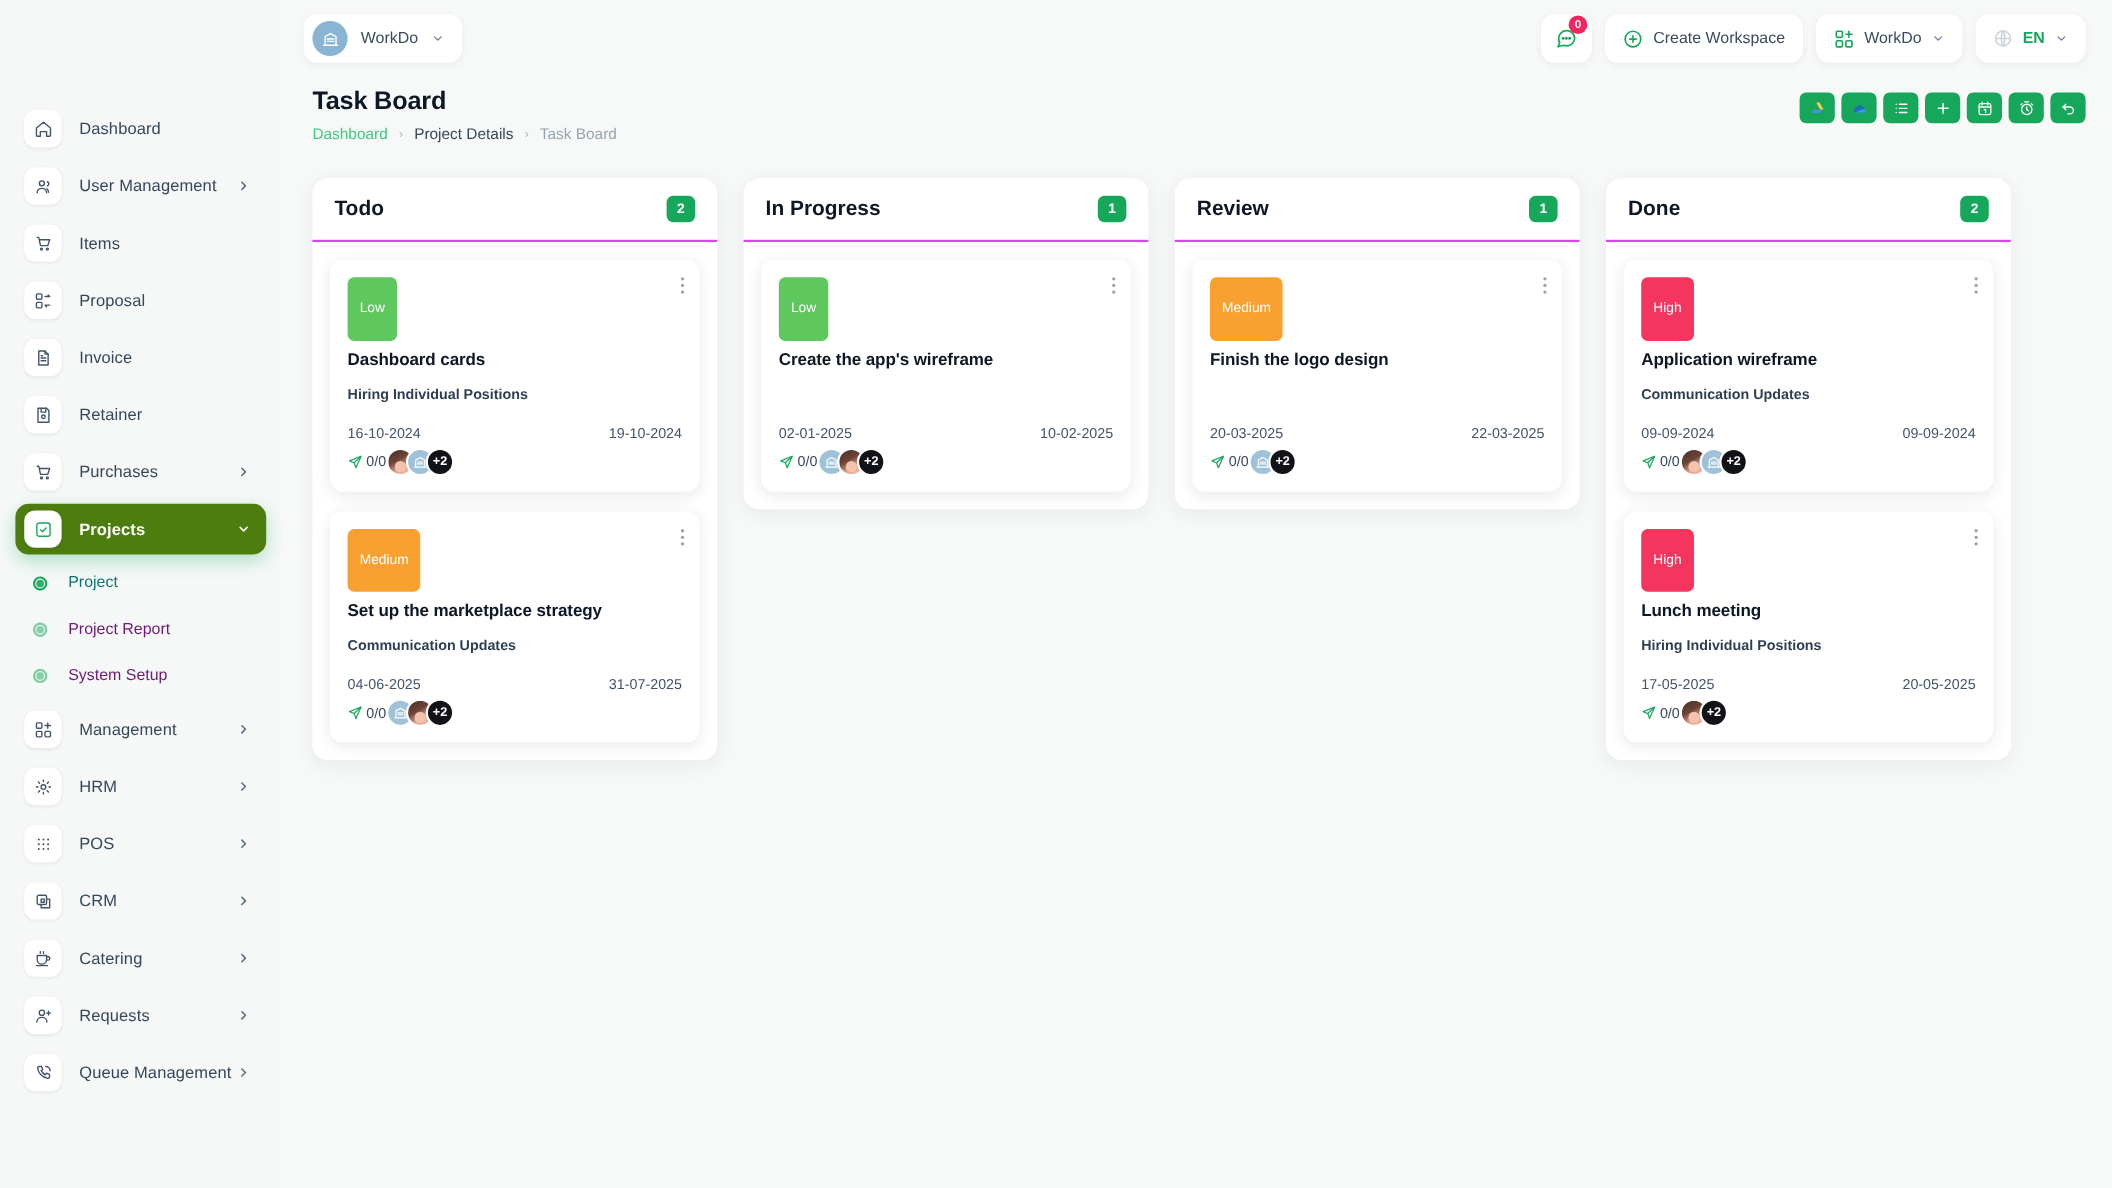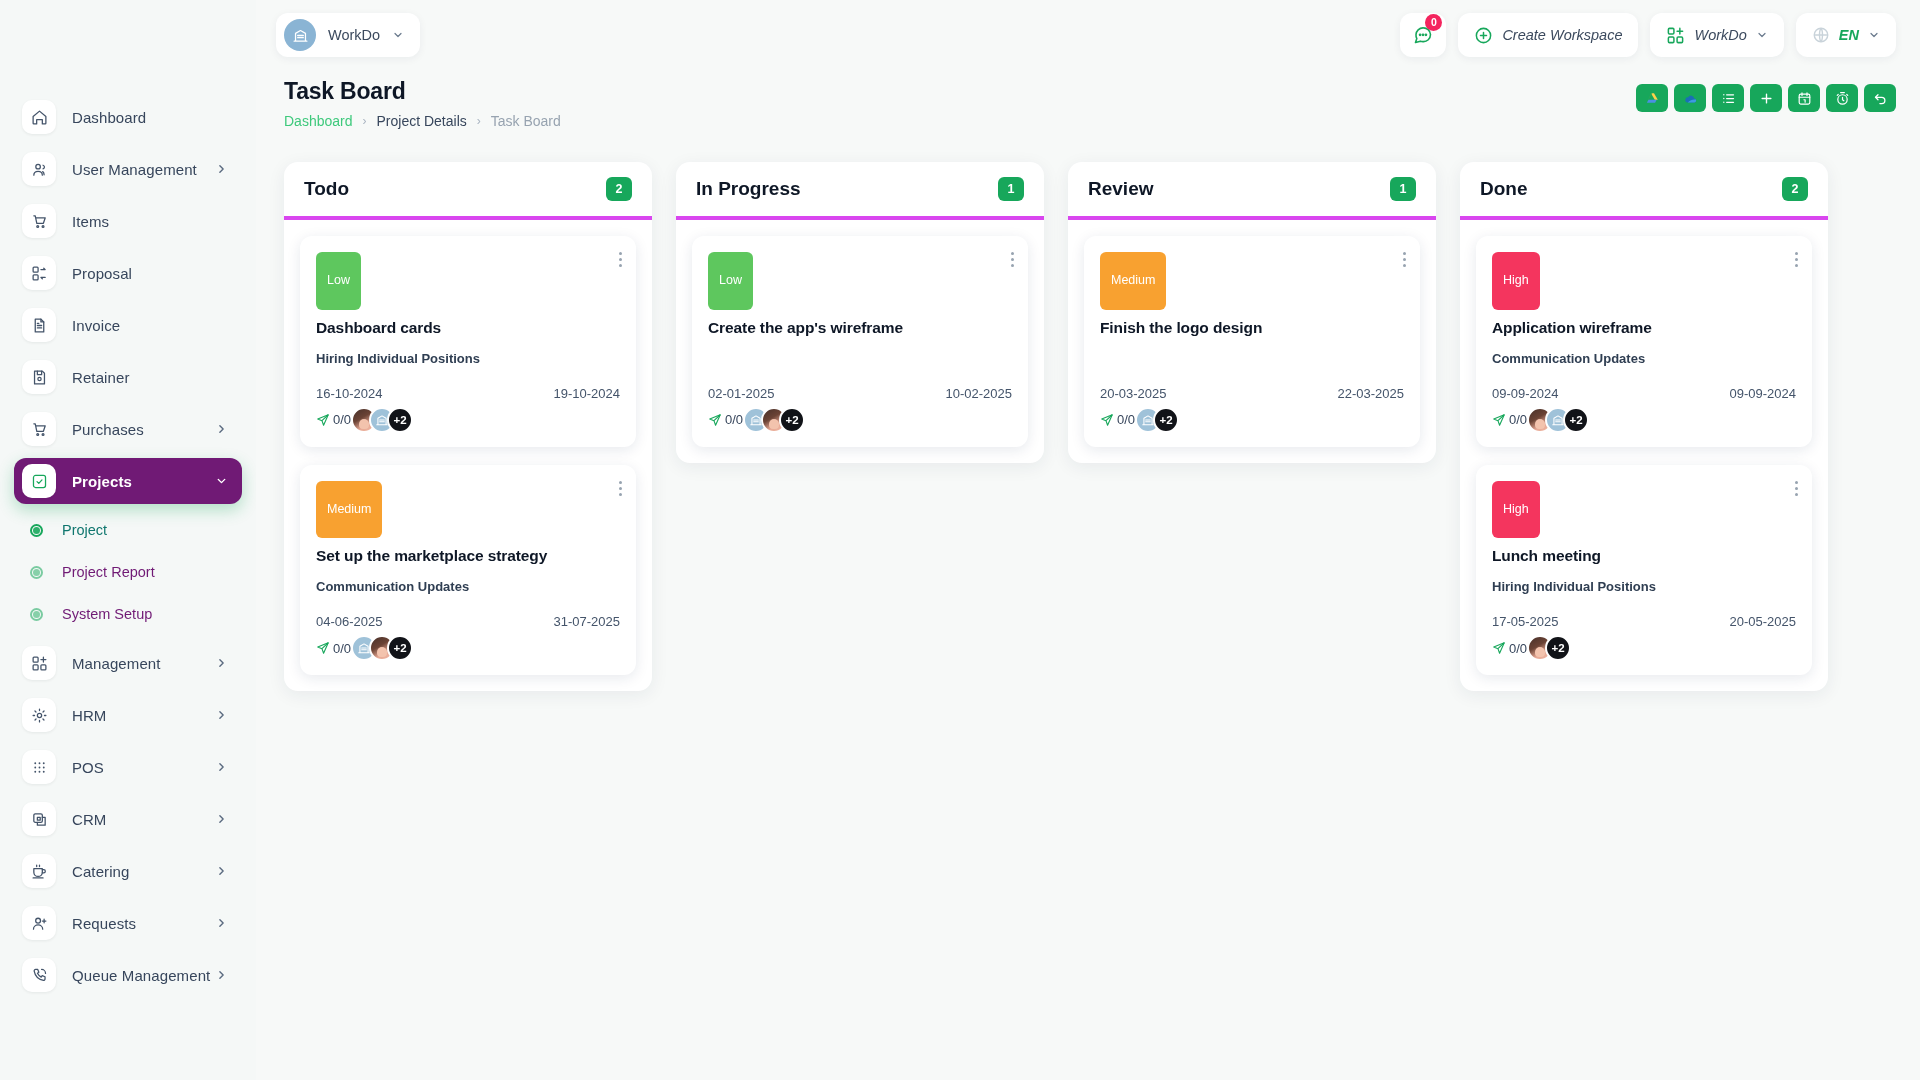--- a/index.html
+++ b/index.html
@@ -24,21 +24,21 @@
   .nav-item {
     position: relative;
     display: flex; align-items: center;
     height: 46px;
     margin: 6px 14px;
     padding-left: 8px;
     border-radius: 12px;
     cursor: pointer;
   }
   .nav-item.active {
-    background: #701a75;
+    background: #4d7c0f;
     box-shadow: 0 6px 16px rgba(23,167,91,.30);
   }
   .nav-ico {
     width: 34px; height: 34px; min-width: 34px;
     border-radius: 10px;
     background: #ffffff;
     box-shadow: 0 1px 3px rgba(16,35,30,.07);
     display: flex; align-items: center; justify-content: center;
     color: #44546a;
   }
@@ -118,21 +118,20 @@
     display: flex; align-items: center; gap: 12px;
   }
   .tb-btn {
     display: flex; align-items: center; gap: 9px;
     background: #fff; border-radius: 12px;
     height: 44px; padding: 0 16px;
     box-shadow: 0 2px 8px rgba(20,40,60,.06);
     cursor: pointer;
     font-size: 14.5px; color: #3c4a5e;
     white-space: nowrap;
-    font-style: italic;
   }
   .tb-icon-btn {
     position: relative;
     width: 46px; height: 44px;
     background: #fff; border-radius: 12px;
     display: flex; align-items: center; justify-content: center;
     box-shadow: 0 2px 8px rgba(20,40,60,.06);
     cursor: pointer;
   }
   .tb-icon-btn svg { width: 20px; height: 20px; display: block; color: #17a75b; }
@@ -191,21 +190,21 @@
     background: #fff;
     border-radius: 14px;
     box-shadow: 0 4px 18px rgba(23,43,77,.07);
     align-self: flex-start;
     padding-bottom: 16px;
   }
   .col-head {
     height: 58px;
     display: flex; align-items: center;
     padding: 0 20px;
-    border-bottom: 4px solid #d946ef;
+    border-bottom: 2px solid #d946ef;
   }
   .col-title { font-size: 19px; font-weight: 700; color: #0e1726; }
   .col-count {
     margin-left: auto;
     min-width: 26px; height: 24px; padding: 0 8px;
     background: #17a75b; color: #fff;
     border-radius: 6px;
     font-size: 12.5px; font-weight: 600;
     display: flex; align-items: center; justify-content: center;
   }

